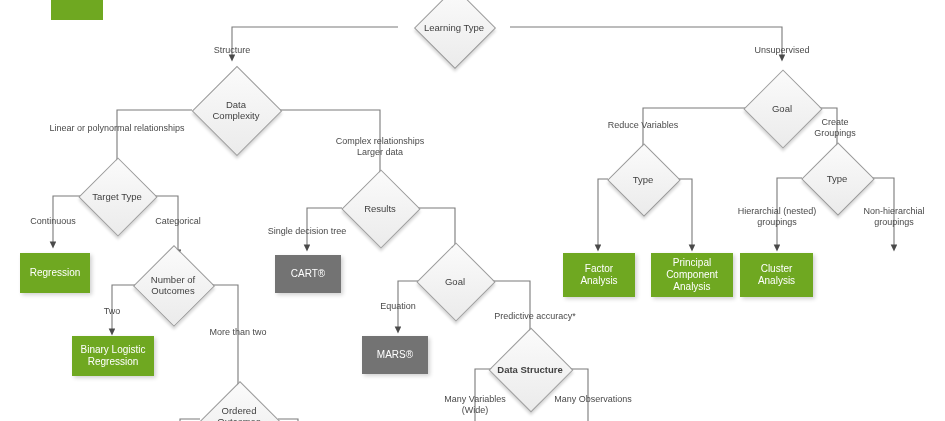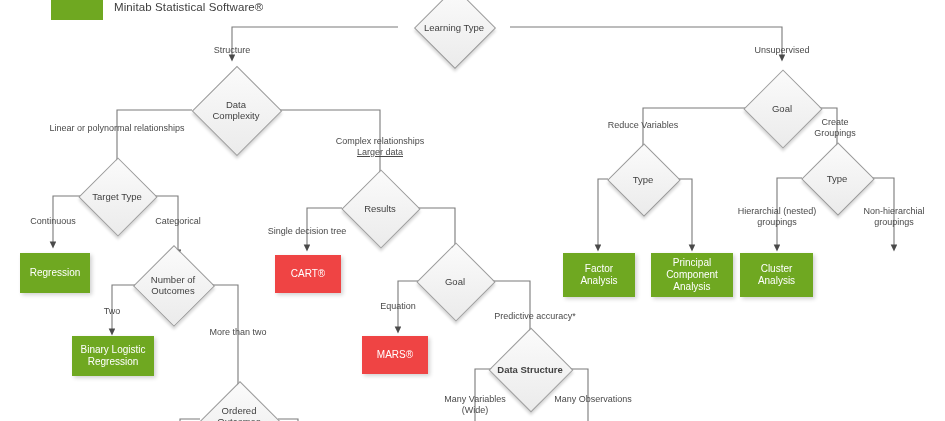--- a/index.html
+++ b/index.html
@@ -47,21 +47,21 @@
     display:flex;align-items:center;justify-content:center;
     text-align:center;
     color:#ffffff;
     font-size:10px;
     line-height:12px;
     box-shadow:2px 2px 4px rgba(0,0,0,.18);
     padding:2px;
     box-sizing:border-box;
   }
   .green{background:#6fa821;}
-  .blue{background:#ef4444;}
+  .blue{background:#737373;}
 
   
   .edge-label{
     position:absolute;
     font-size:9px;
     color:#4a4a4a;
     line-height:10.5px;
     white-space:nowrap;
     text-align:center;
   }
@@ -111,21 +111,20 @@
 
       <path d="M608,179 L598,179 L598,248" marker-end="url(#arrow)"></path>
       <path d="M678,179 L692,179 L692,248" marker-end="url(#arrow)"></path>
 
       <path d="M802,178 L777,178 L777,248" marker-end="url(#arrow)"></path>
       <path d="M872,178 L894,178 L894,248" marker-end="url(#arrow)"></path>
     </g>
   </svg>
 
   <div class="legend-swatch"></div>
-  <div class="legend-label">Minitab Statistical Software®</div>
 
   <div class="diamond" style="left:426px;top:-1px;width:56px;height:56px;"></div>
   <div class="diamond-label" style="left:404px;top:22px;width:100px;">Learning Type</div>
 
   <div class="diamond" style="left:205px;top:79px;width:62px;height:62px;"></div>
   <div class="diamond-label" style="left:186px;top:99px;width:100px;">Data</div>
   <div class="diamond-label" style="left:186px;top:110px;width:100px;">Complexity</div>
 
   <div class="diamond" style="left:90px;top:169px;width:54px;height:54px;"></div>
   <div class="diamond-label" style="left:67px;top:191px;width:100px;">Target Type</div>
@@ -155,21 +154,21 @@
 
   <div class="diamond" style="left:812px;top:153px;width:50px;height:50px;"></div>
   <div class="diamond-label" style="left:787px;top:173px;width:100px;">Type</div>
 
   <div class="edge-label" style="left:182px;top:45px;width:100px;">Structure</div>
   <div class="edge-label" style="left:732px;top:45px;width:100px;">Unsupervised</div>
 
   <div class="edge-label" style="left:17px;top:123px;width:200px;">Linear or polynormal relationships</div>
 
   <div class="edge-label" style="left:310px;top:136px;width:140px;">Complex relationships</div>
-  <div class="edge-label" style="left:310px;top:147px;width:140px;text-decoration:underline;">Larger data</div>
+  <div class="edge-label" style="left:310px;top:147px;width:140px;">Larger data</div>
 
   <div class="edge-label" style="left:3px;top:216px;width:100px;">Continuous</div>
   <div class="edge-label" style="left:128px;top:216px;width:100px;">Categorical</div>
 
   <div class="edge-label" style="left:62px;top:306px;width:100px;">Two</div>
   <div class="edge-label" style="left:188px;top:327px;width:100px;">More than two</div>
 
   <div class="edge-label" style="left:252px;top:226px;width:110px;">Single decision tree</div>
 
   <div class="edge-label" style="left:348px;top:301px;width:100px;">Equation</div>

